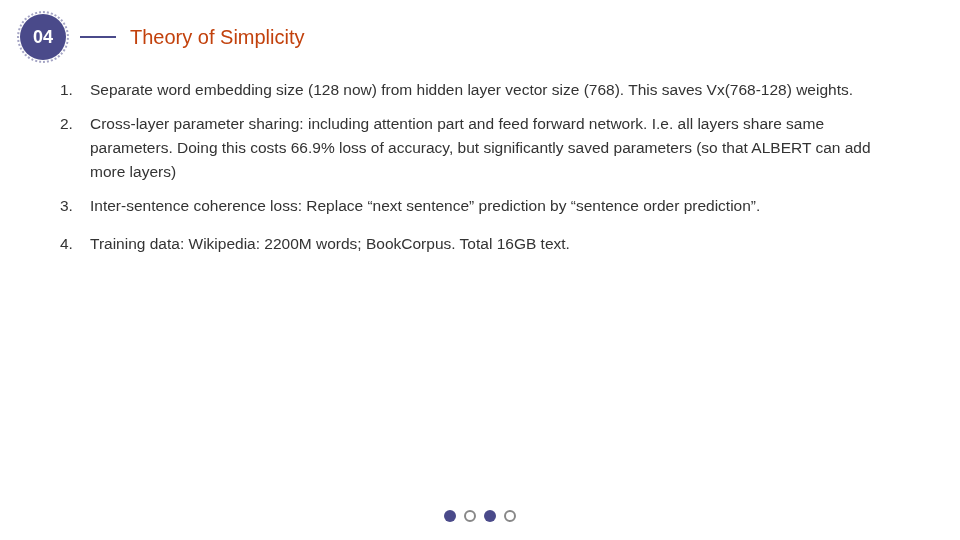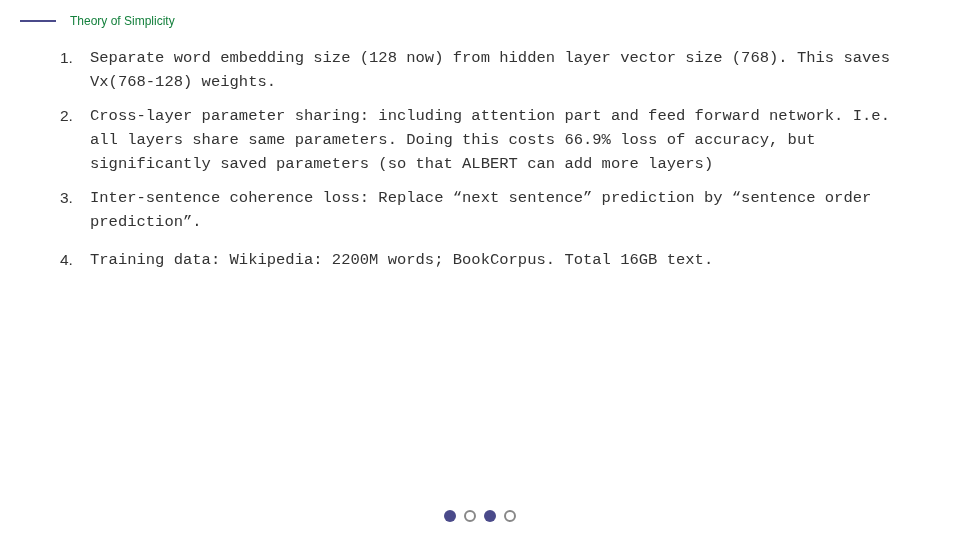--- a/index.html
+++ b/index.html
@@ -52,22 +52,22 @@
     }
 
     .header-divider {
       width: 36px;
       height: 2px;
       background: #4a4a8a;
       flex-shrink: 0;
     }
 
     .header-title {
-      font-size: 12px;
-      color: #15803d;
+      font-size: 20px;
+      color: #c2410c;
       font-weight: 400;
     }
 
     .content {
       padding: 10px 60px 20px 60px;
     }
 
     .section-title {
       font-size: 26px;
       font-weight: 600;
@@ -89,21 +89,20 @@
     }
 
     .list-number {
       min-width: 30px;
       font-weight: 400;
       flex-shrink: 0;
     }
 
     .list-text {
       flex: 1;
-      font-family: Liberation Mono, monospace;
     }
 
     .item-4 {
       margin-top: 14px;
     }
 
     .pagination {
       position: absolute;
       bottom: 18px;
       left: 50%;
@@ -125,20 +124,23 @@
 
     .dot-outline {
       background: transparent;
       border: 2px solid #888888;
     }
   </style>
 </head>
 <body>
 
 <div class="header">
+  <div class="badge">
+    <span>04</span>
+  </div>
   <div class="header-divider"></div>
   <span class="header-title">Theory of Simplicity</span>
 </div>
 
 <div class="content">
   <div class="list-container">
     <div class="list-item">
       <span class="list-number">1.</span>
       <span class="list-text">Separate word embedding size (128 now) from hidden layer vector size (768). This saves Vx(768-128)  weights.</span>
     </div>

